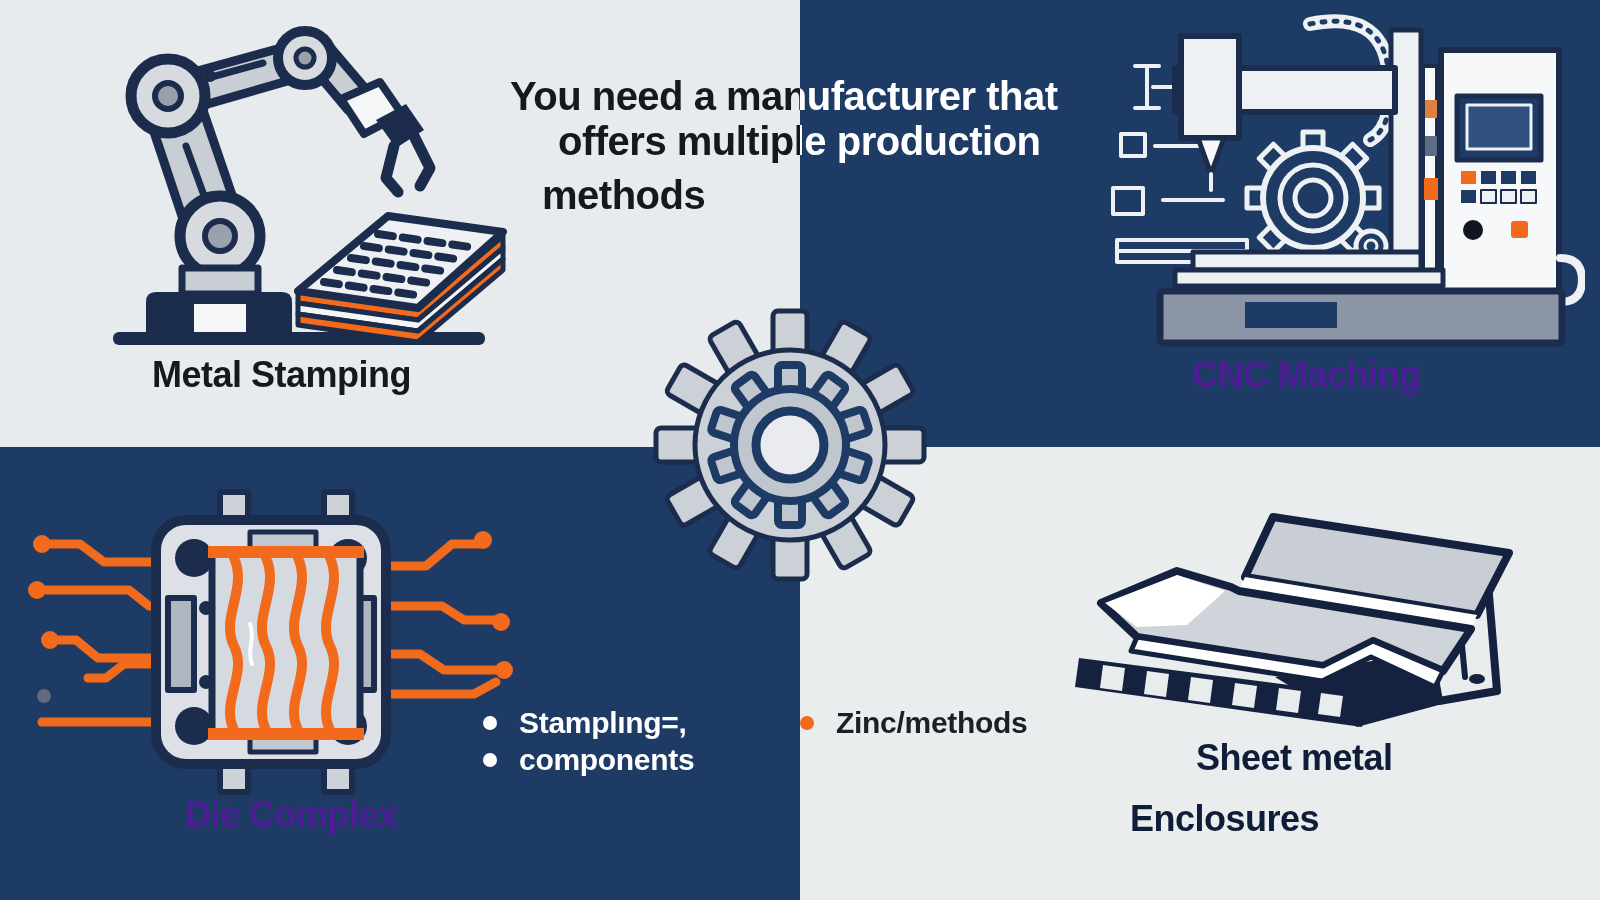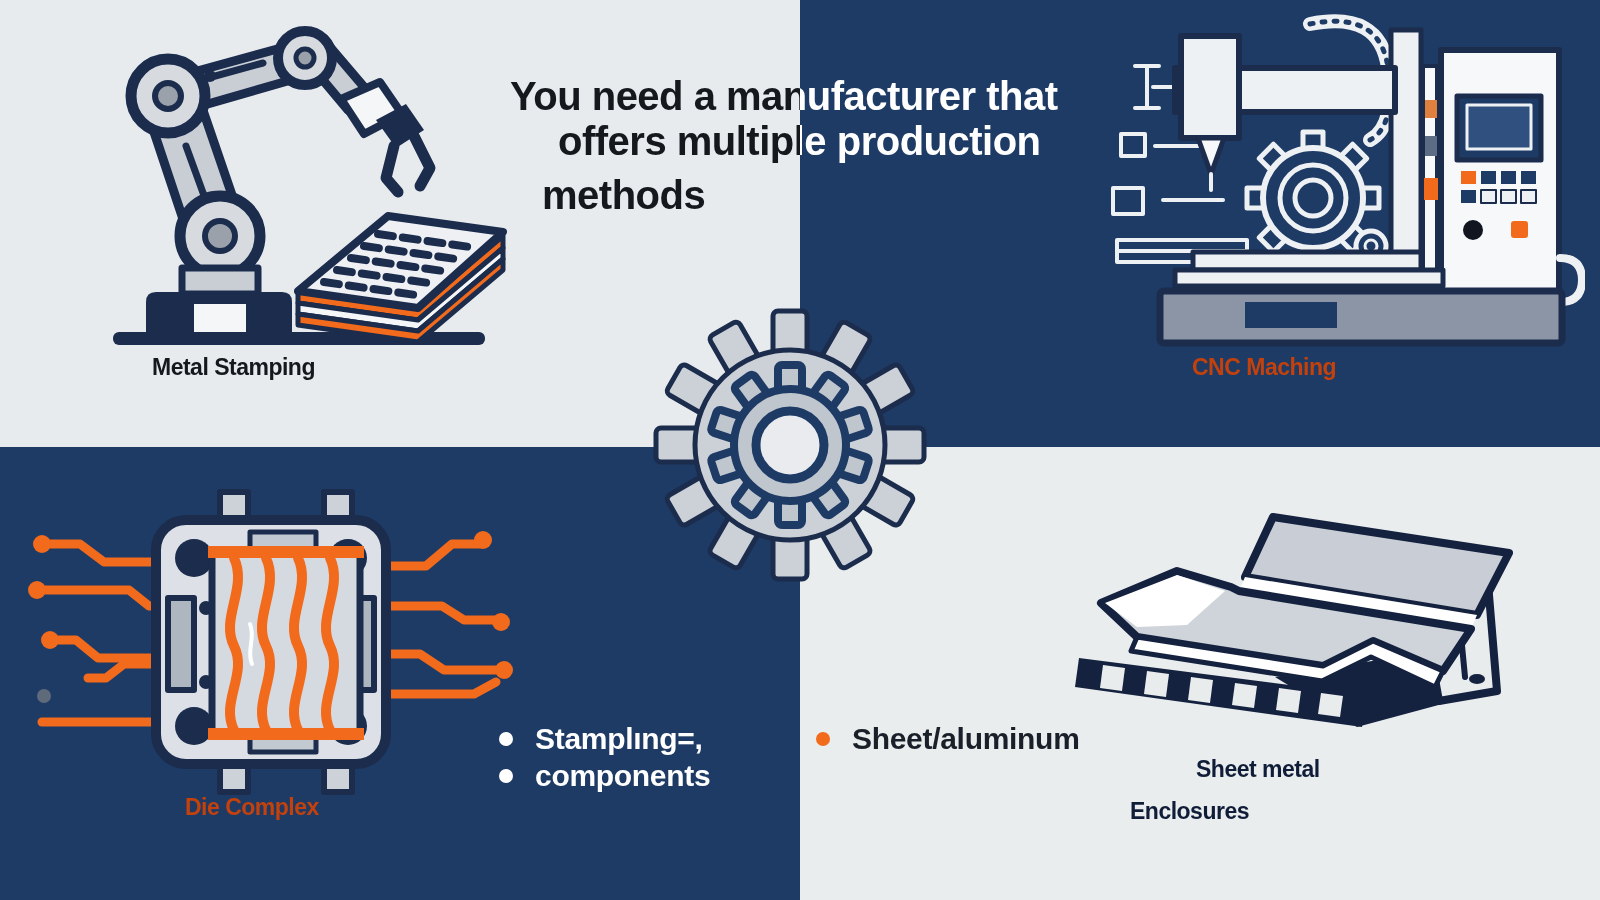--- a/index.html
+++ b/index.html
@@ -15,31 +15,31 @@
   .q-br{left:800px;top:447px;width:800px;height:453px;background:#eaedee;}
 
   .title-layer{position:absolute;left:0;top:0;width:1600px;height:260px;pointer-events:none;}
   .title-layer .t-line{position:absolute;font-weight:700;font-size:40px;letter-spacing:-0.5px;white-space:nowrap;}
   .t1{left:510px;top:74px;}
   .t2{left:558px;top:119px;}
   .t3{left:542px;top:161px;margin-top:12px;}
   .title-dark{color:#15181d;clip-path:inset(0 800px 0 0);}
   .title-light{color:#ffffff;clip-path:inset(0 0 0 800px);}
 
-  .quad-label{position:absolute;font-weight:700;font-size:23px;letter-spacing:-0.5px;white-space:nowrap;}
+  .quad-label{position:absolute;font-weight:700;font-size:36px;letter-spacing:-0.5px;white-space:nowrap;}
   .lbl-dark{color:#15181d;}
   .lbl-navy{color:#101d38;}
-  .lbl-white{color:#c2410c;text-align:center;}
+  .lbl-white{color:#4c1d95;text-align:center;}
   .lbl-metal{left:152px;top:354px;}
   .lbl-cnc{left:1192px;top:354px;}
   .lbl-die{left:185px;top:794px;}
-  .lbl-sheet1{left:1196px;top:756px;}
+  .lbl-sheet1{left:1196px;top:737px;}
   .lbl-sheet2{left:1100px;top:798px;margin-left:30px;}
 
-  ul.blist{position:absolute;list-style:none;margin:16px;padding:0;font-weight:700;font-size:30px;letter-spacing:-0.3px;}
+  ul.blist{position:absolute;list-style:none;margin:0;padding:0;font-weight:700;font-size:30px;letter-spacing:-0.3px;}
   ul.blist li{position:relative;line-height:37px;padding-left:36px;white-space:nowrap;}
   ul.blist li::before{content:"";position:absolute;left:0;top:12px;width:14px;height:14px;border-radius:50%;}
   .blist-left{left:483px;top:704px;color:#ffffff;}
   .blist-left li::before{background:#ffffff;}
   .blist-right{left:800px;top:704px;color:#1a2029;}
   .blist-right li::before{background:#f26a1b;}
 
   .illus{position:absolute;}
 </style>
 </head>
@@ -317,16 +317,16 @@
   <div class="quad-label lbl-white lbl-cnc">CNC Maching</div>
   <div class="quad-label lbl-white lbl-die">Die Complex</div>
   <div class="quad-label lbl-navy lbl-sheet1">Sheet metal</div>
   <div class="quad-label lbl-navy lbl-sheet2">Enclosures</div>
 
   <ul class="blist blist-left">
       <li>Stamplıng=,</li>
       <li>components</li>
     </ul>
   <ul class="blist blist-right">
-      <li>Sheet/aluminum</li>
+      <li>Zinc/methods</li>
     </ul>
 
 </div>
 
 </body></html>

